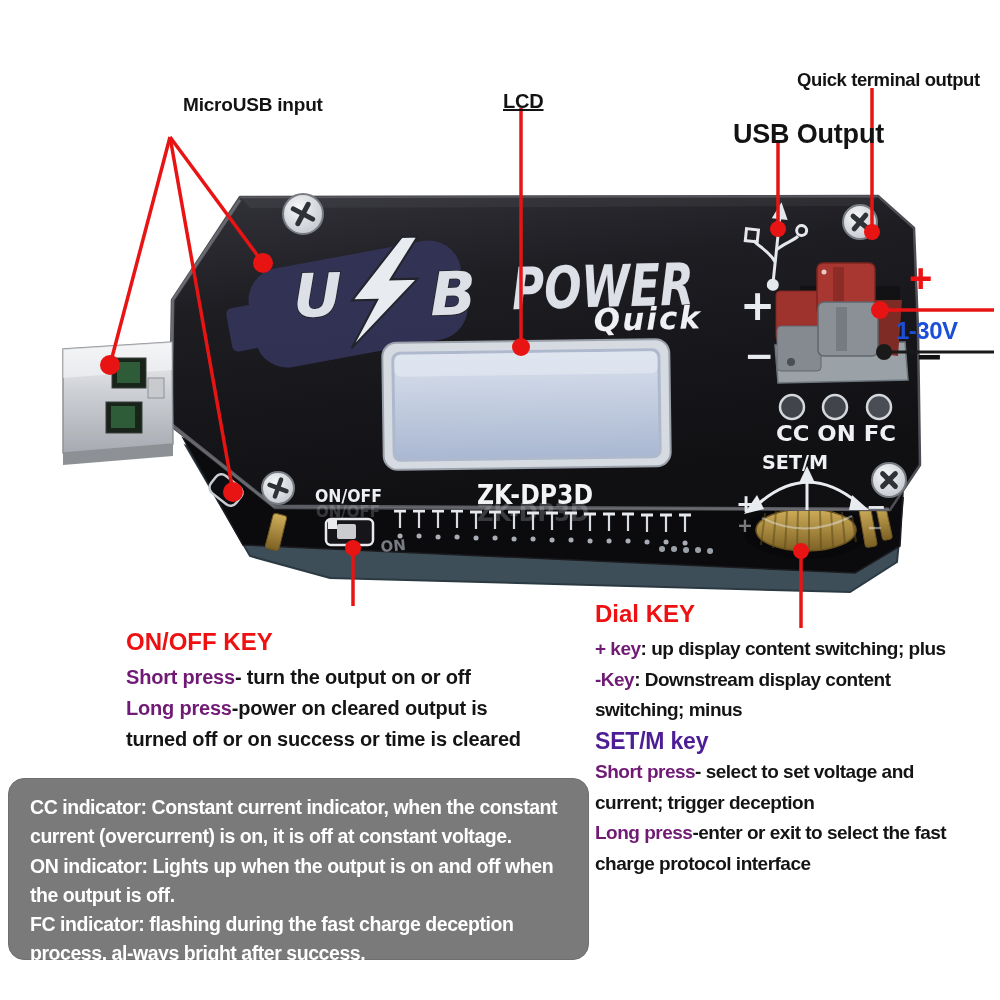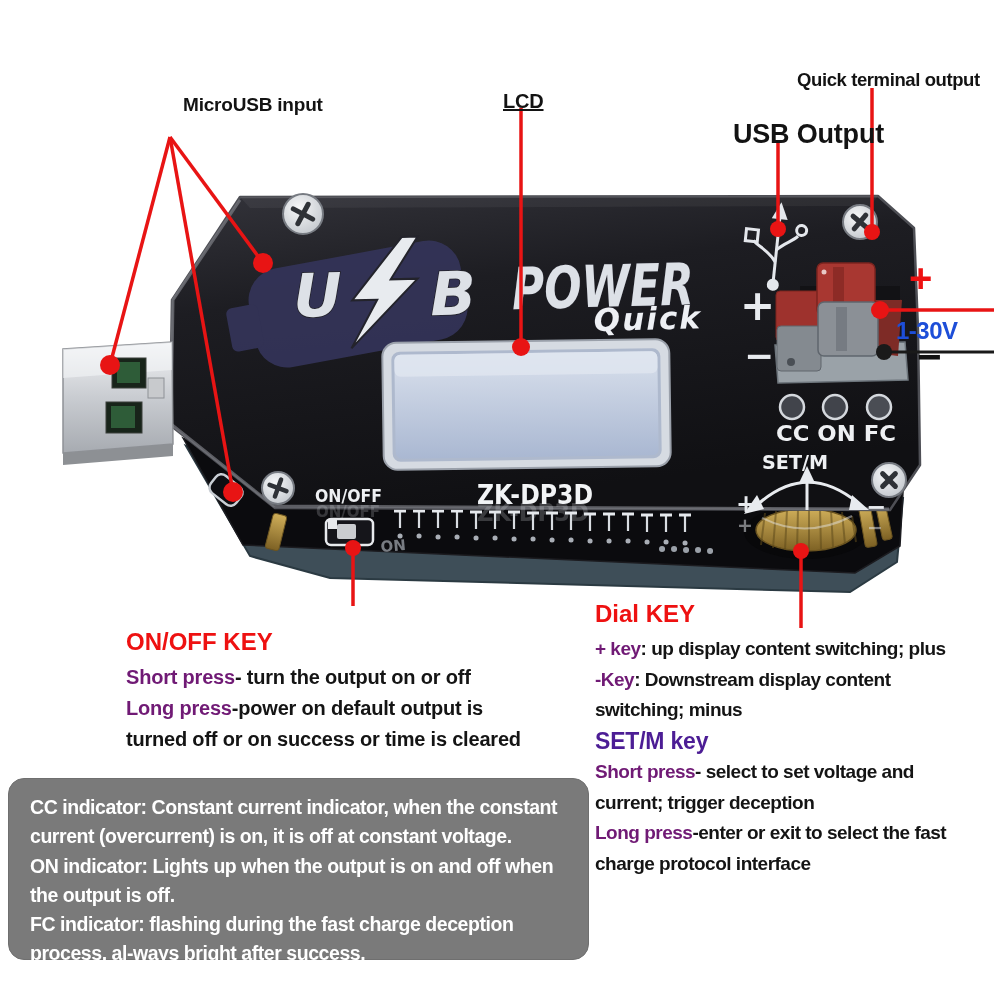--- a/index.html
+++ b/index.html
@@ -256,21 +256,21 @@
 <div class="callout" id="lbl-lcd">LCD</div>
 <div class="callout" id="lbl-usb-output">USB Output</div>
 <div class="callout" id="lbl-quick-terminal">Quick terminal output</div>
 <div class="callout" id="lbl-plus">+</div>
 <div class="callout" id="lbl-voltage">1-30V</div>
 <div class="callout" id="lbl-minus">−</div>
 
 <div class="key-section" id="onoff-key">
   <div class="key-title">ON/OFF KEY</div>
   <p><span class="blue">Short press</span><span>- turn the output on or off</span></p>
-  <p><span class="blue">Long press</span><span>-power on default output is</span></p>
+  <p><span class="blue">Long press</span><span>-power on cleared output is</span></p>
   <p>turned off or on success or time is cleared</p>
 </div>
 
 <div class="key-section" id="dial-key">
   <div class="key-title">Dial KEY</div>
   <p><span class="blue">+ key</span><span>: up display content switching; plus</span></p>
   <p><span class="blue">-Key</span><span>: Downstream display content</span></p>
   <p>switching; minus</p>
   <p class="sub-title" style="font-weight:bold;">SET/M key</p>
   <p><span class="blue">Short press</span><span>- select to set voltage and</span></p>

